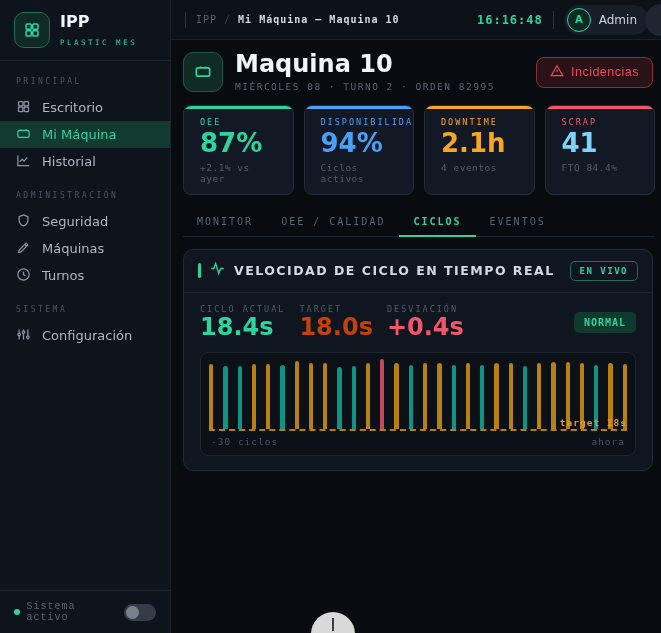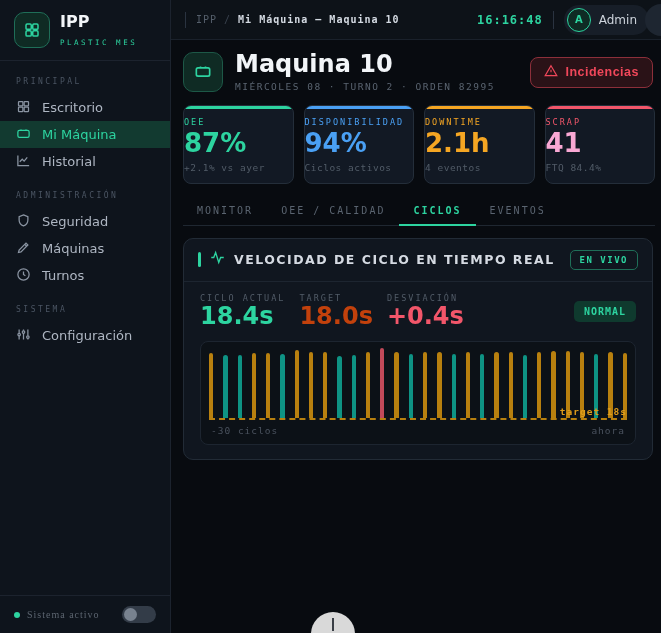--- a/index.html
+++ b/index.html
@@ -45,21 +45,21 @@
   .nav-item svg { stroke:#8b95a3; }
   .nav-item.active { background:#123a30; color:#2dd4a0; }
   .nav-item.active svg { stroke:#2dd4a0; }
   .sidebar-footer {
     margin-top:auto;
     border-top:1px solid #1c232e;
     padding:10px 14px;
     display:flex; align-items:center; gap:7px;
   }
   .status-dot { width:6px; height:6px; border-radius:50%; background:#2dd4a0; }
-  .footer-label { font-family:Liberation Serif, serif; font-size:10px; color:#5c playing6570; color:#5c6570; letter-spacing:1px; }
+  .footer-label { font-family:Liberation Mono, monospace; font-size:10px; color:#5c playing6570; color:#5c6570; letter-spacing:1px; }
   .toggle {
     margin-left:auto; width:34px; height:17px; border-radius:999px;
     background:#333c48; position:relative; cursor:pointer;
   }
   .toggle-knob {
     position:absolute; left:2px; top:2px;
     width:13px; height:13px; border-radius:50%; background:#78828f;
   }
 
   
@@ -106,30 +106,30 @@
     width:40px; height:40px; border-radius:10px;
     background:#0f2b24; border:1px solid #1d5847;
     display:flex; align-items:center; justify-content:center;
   }
   .page-title { font-size:24px; font-weight:bold; color:#f2f5f8; line-height:1.05; }
   .page-subtitle { font-family:"DejaVu Sans Mono",monospace; font-size:9.5px; letter-spacing:1.5px; color:#5a6470; margin-top:3px; }
   .incident-btn {
     margin-left:auto; margin-right:2px;
     display:flex; align-items:center; gap:7px;
     background:#2a1217; border:1px solid #8c2f3a; border-radius:8px;
-    color:#f0475a; font-size:12.5px; font-weight:bold;
+    color:#f0475a; font-size:12.5px; font-weight:normal;
     padding:6px 13px; cursor:pointer; letter-spacing:0.5px;
   }
 
   
   .kpi-row { display:flex; gap:10px; margin-top:13px; }
   .kpi-card {
     flex:1; background:#121924; border:1px solid #242e3a;
     border-radius:8px; overflow:hidden; position:relative;
-    padding:11px 13px 10px 0;
+    padding:11px 13px 10px 16px;
   }
   .kpi-accent { position:absolute; top:0; left:0; right:0; height:3px; }
   .kpi-label { font-family:"DejaVu Sans Mono",monospace; font-size:8.5px; letter-spacing:2px; }
   .kpi-value { font-size:26px; font-weight:bold; margin-top:2px; line-height:1.1; }
   .kpi-sub   { font-family:"DejaVu Sans Mono",monospace; font-size:9.5px; color:#525c68; margin-top:4px; letter-spacing:0.5px;}
 
   
   .tabs { display:flex; margin-top:14px; border-bottom:1px solid #1f2731; }
   .tab {
     font-family:"DejaVu Sans Mono",monospace; font-size:10px; letter-spacing:2px;
@@ -340,21 +340,21 @@
       </div>
       <div class="kpi-card">
         <div class="kpi-accent" style="background: rgb(245, 166, 35);"></div>
         <div class="kpi-label" style="color: rgb(245, 166, 35);">DOWNTIME</div>
         <div class="kpi-value" style="color: rgb(245, 166, 35);">2.1h</div>
         <div class="kpi-sub">4 eventos</div>
       </div>
       <div class="kpi-card">
         <div class="kpi-accent" style="background: rgb(242, 86, 106);"></div>
         <div class="kpi-label" style="color: rgb(242, 86, 106);">SCRAP</div>
-        <div class="kpi-value" style="color: #f9a8d4;">41</div>
+        <div class="kpi-value" style="color: #7dd3fc;">41</div>
         <div class="kpi-sub">FTQ 84.4%</div>
       </div>
     </div>
 
     <div class="tabs">
       <div class="tab">MONITOR</div>
       <div class="tab">OEE / CALIDAD</div>
       <div class="tab active">CICLOS</div>
       <div class="tab">EVENTOS</div>
     </div>

